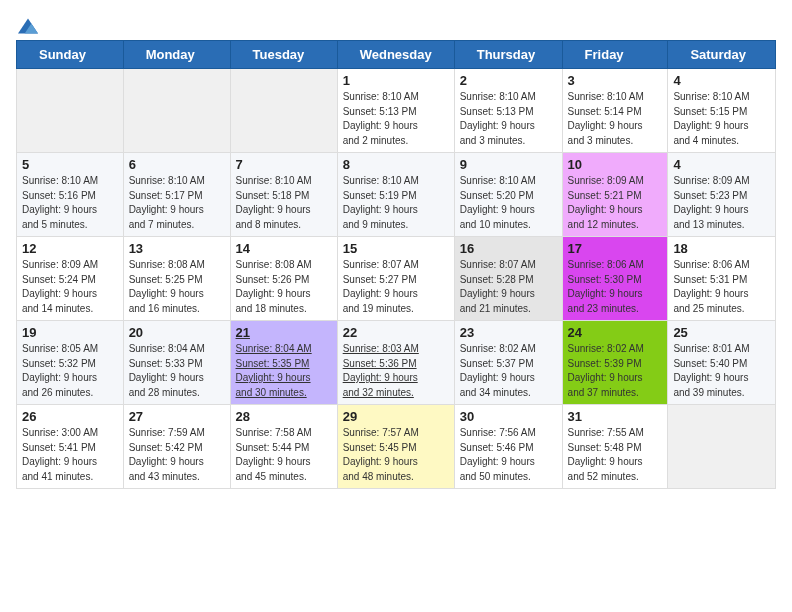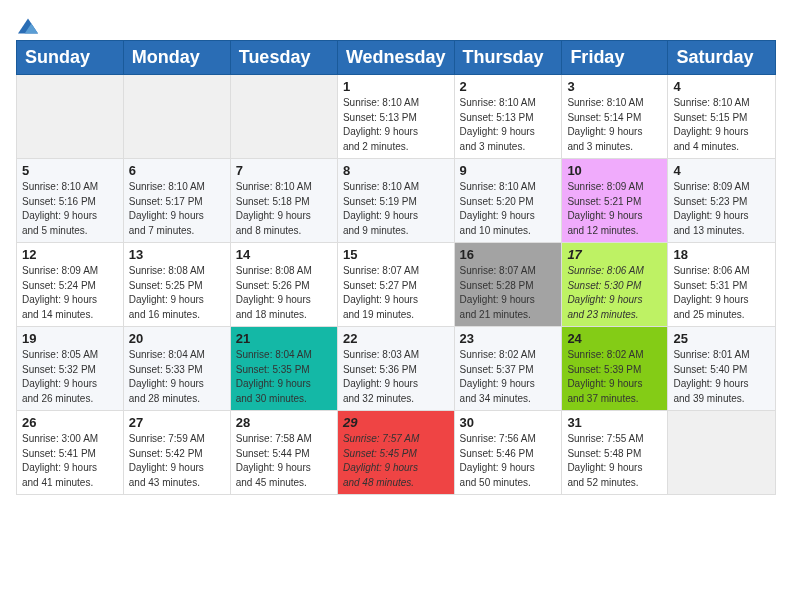--- a/index.html
+++ b/index.html
@@ -43,23 +43,23 @@
       color: #555;
     }
     .calendar {
       width: 100%;
       border-collapse: collapse;
       border: 1px solid #ccc;
     }
     .calendar th {
       background: #2a6db5;
       color: #fff;
-      font-size: 18px;
+      font-size: 13px;
       font-weight: bold;
-      padding: 6px 8px;
+      padding: 6px 22px;
       text-align: left;
       border: 1px solid #1a5a9a;
     }
     .calendar td {
       vertical-align: top;
       padding: 4px 5px;
       border: 1px solid #ddd;
       width: calc(100% / 7);
       min-height: 80px;
       font-size: 10.5px;
@@ -229,28 +229,28 @@
 Daylight: 9 hours
 and 18 minutes.</div>
         </td>
         <td style="background: rgb(255, 255, 255);">
           <div class="day-num">15</div>
           <div class="day-info" style="white-space: pre-line;">Sunrise: 8:07 AM
 Sunset: 5:27 PM
 Daylight: 9 hours
 and 19 minutes.</div>
         </td>
-        <td style="background: #a3a3a3;">
+        <td style="background: #e5e5e5;">
           <div class="day-num">16</div>
           <div class="day-info" style="white-space: pre-line;">Sunrise: 8:07 AM
 Sunset: 5:28 PM
 Daylight: 9 hours
 and 21 minutes.</div>
         </td>
-        <td style="background: #bef264; font-style: italic;">
+        <td style="background: #d946ef;">
           <div class="day-num">17</div>
           <div class="day-info" style="white-space: pre-line;">Sunrise: 8:06 AM
 Sunset: 5:30 PM
 Daylight: 9 hours
 and 23 minutes.</div>
         </td>
         <td style="background: rgb(255, 255, 255);">
           <div class="day-num">18</div>
           <div class="day-info" style="white-space: pre-line;">Sunrise: 8:06 AM
 Sunset: 5:31 PM
@@ -266,30 +266,30 @@
 Daylight: 9 hours
 and 26 minutes.</div>
         </td>
         <td style="background: rgb(245, 247, 250);">
           <div class="day-num">20</div>
           <div class="day-info" style="white-space: pre-line;">Sunrise: 8:04 AM
 Sunset: 5:33 PM
 Daylight: 9 hours
 and 28 minutes.</div>
         </td>
-        <td style="background: #14b8a6;">
+        <td style="background: #c4b5fd; text-decoration: underline;">
           <div class="day-num">21</div>
           <div class="day-info" style="white-space: pre-line;">Sunrise: 8:04 AM
 Sunset: 5:35 PM
 Daylight: 9 hours
 and 30 minutes.</div>
         </td>
         <td style="background: rgb(245, 247, 250);">
           <div class="day-num">22</div>
-          <div class="day-info" style="white-space: pre-line;">Sunrise: 8:03 AM
+          <div class="day-info" style="white-space: pre-line; text-decoration: underline;">Sunrise: 8:03 AM
 Sunset: 5:36 PM
 Daylight: 9 hours
 and 32 minutes.</div>
         </td>
         <td style="background: rgb(245, 247, 250);">
           <div class="day-num">23</div>
           <div class="day-info" style="white-space: pre-line;">Sunrise: 8:02 AM
 Sunset: 5:37 PM
 Daylight: 9 hours
 and 34 minutes.</div>
@@ -324,21 +324,21 @@
 Daylight: 9 hours
 and 43 minutes.</div>
         </td>
         <td style="background: rgb(255, 255, 255);">
           <div class="day-num">28</div>
           <div class="day-info" style="white-space: pre-line;">Sunrise: 7:58 AM
 Sunset: 5:44 PM
 Daylight: 9 hours
 and 45 minutes.</div>
         </td>
-        <td style="background: #ef4444; font-style: italic;">
+        <td style="background: #fef9c3;">
           <div class="day-num">29</div>
           <div class="day-info" style="white-space: pre-line;">Sunrise: 7:57 AM
 Sunset: 5:45 PM
 Daylight: 9 hours
 and 48 minutes.</div>
         </td>
         <td style="background: rgb(255, 255, 255);">
           <div class="day-num">30</div>
           <div class="day-info" style="white-space: pre-line;">Sunrise: 7:56 AM
 Sunset: 5:46 PM

